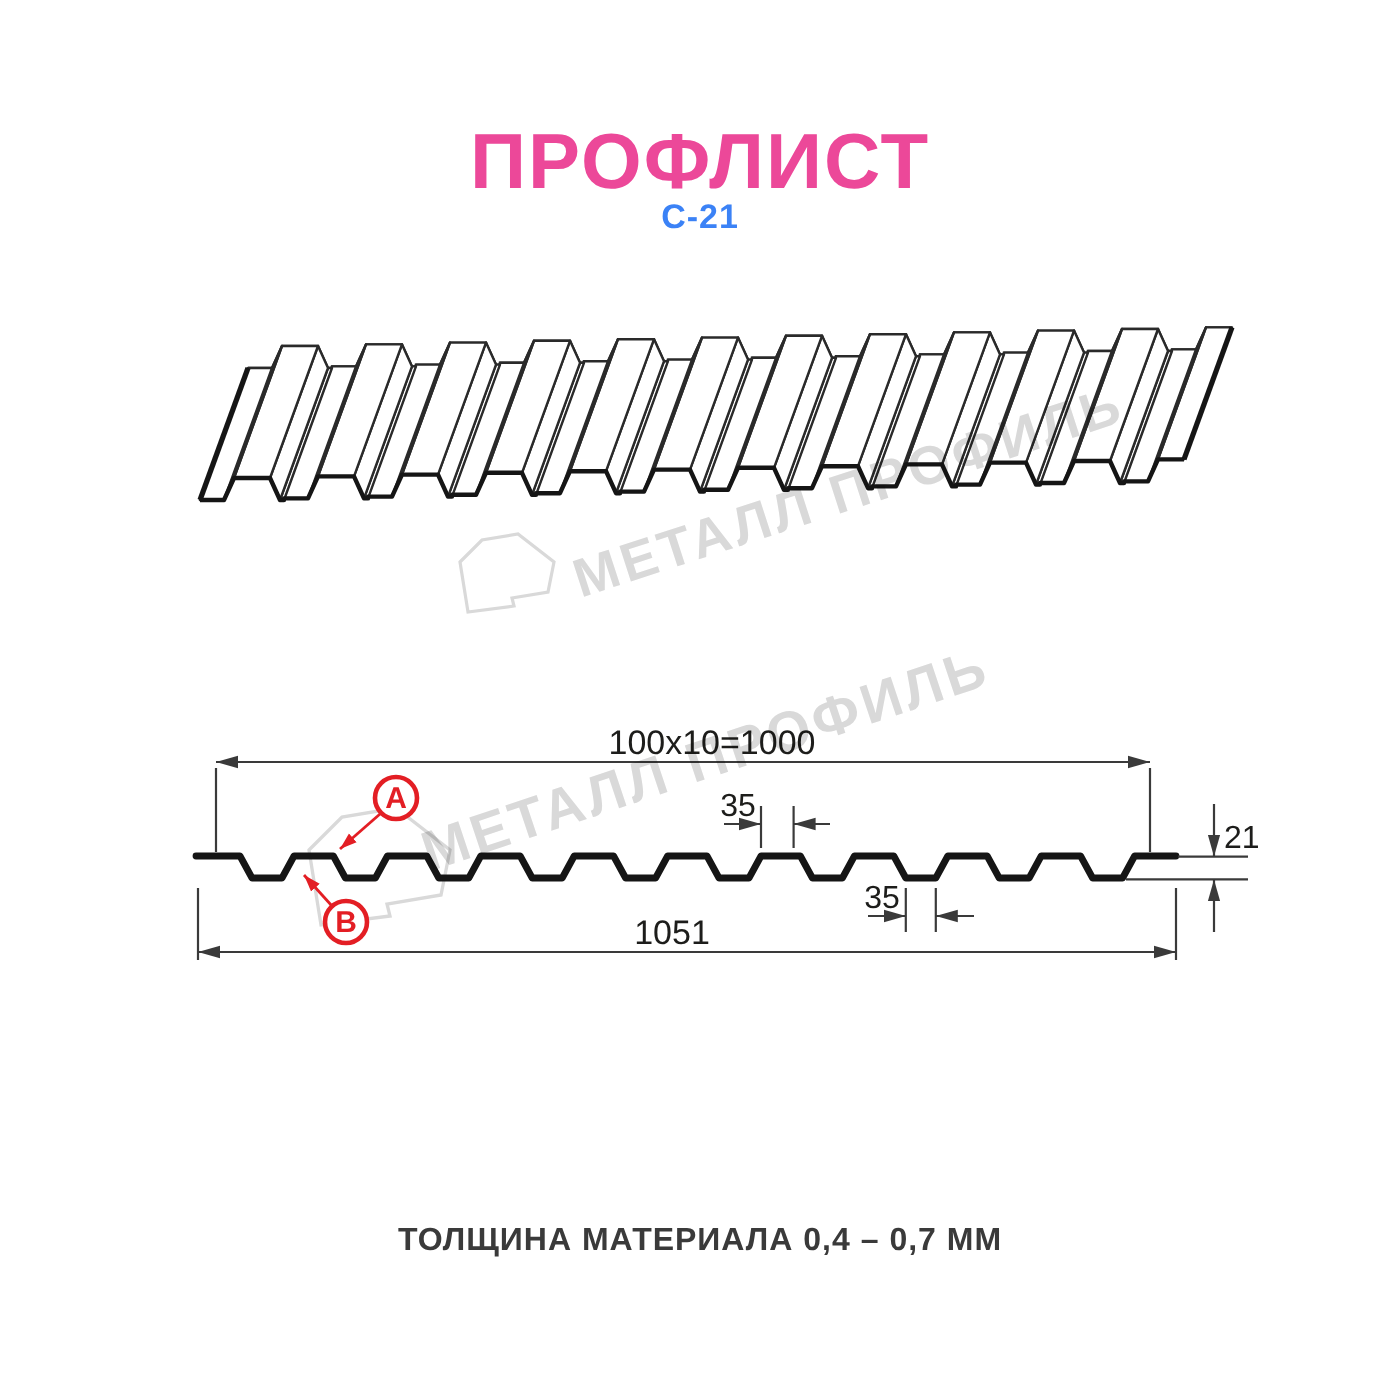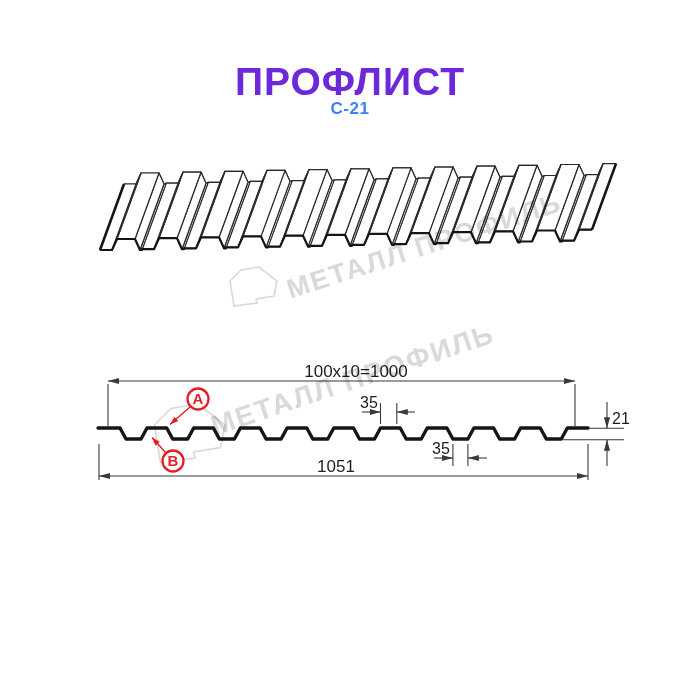--- a/index.html
+++ b/index.html
@@ -1,19 +1,19 @@
 <!DOCTYPE html>
 <html><head>
 <meta charset="utf-8">
 <style>
   html,body{margin:0;padding:0;background:#fff;}
   #stage{position:relative;width:700px;height:700px;background:#fff;overflow:hidden;
          font-family:"Liberation Sans",sans-serif;}
   .title{position:absolute;left:0;top:60px;width:700px;text-align:center;
-         font-size:39px;font-weight:800;color:#6d28d9;letter-spacing:1px;}
+         font-size:39px;font-weight:800;color:#ec4899;letter-spacing:1px;}
   .subtitle{position:absolute;left:0;top:99px;width:700px;text-align:center;
          font-size:17px;font-weight:bold;color:#3b82f6;letter-spacing:.5px;}
   .footer-note{position:absolute;left:0;top:612px;width:700px;text-align:center;
          font-size:16px;font-weight:bold;color:#3a3a3a;letter-spacing:.5px;}
   svg{position:absolute;left:0;top:0;}
   .wm{position:absolute;font-weight:bold;color:#d9d9d9;letter-spacing:2px;
       white-space:nowrap;transform-origin:left top;mix-blend-mode:multiply;}
   #wm1{left:283px;top:276px;font-size:27px;transform:rotate(-18deg);}
   #wm2{left:207px;top:412px;font-size:28px;transform:rotate(-18.5deg);}
   .dim-text{font-family:"Liberation Sans",sans-serif;font-size:16px;fill:#1d1d1b;}
@@ -159,13 +159,14 @@
     <g>
       <line x1="166" y1="453" x2="152" y2="437.5" stroke="#e31e24" stroke-width="1.4" marker-end="url(#mr)"></line>
       <circle cx="173" cy="461" r="10.5" fill="#fff" stroke="#e31e24" stroke-width="2.3"></circle>
       <text class="ab-text" x="173" y="466" text-anchor="middle">В</text>
     </g>
   </svg>
 
   <div id="wm1" class="wm">МЕТАЛЛ ПРОФИЛЬ</div>
   <div id="wm2" class="wm">МЕТАЛЛ ПРОФИЛЬ</div>
 
+  <div class="footer-note">ТОЛЩИНА МАТЕРИАЛА 0,4 – 0,7 ММ</div>
 </div>
 
 </body></html>

